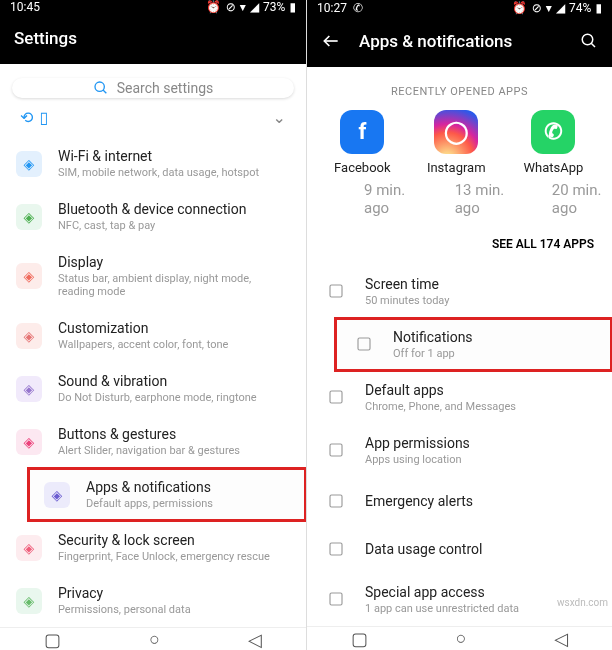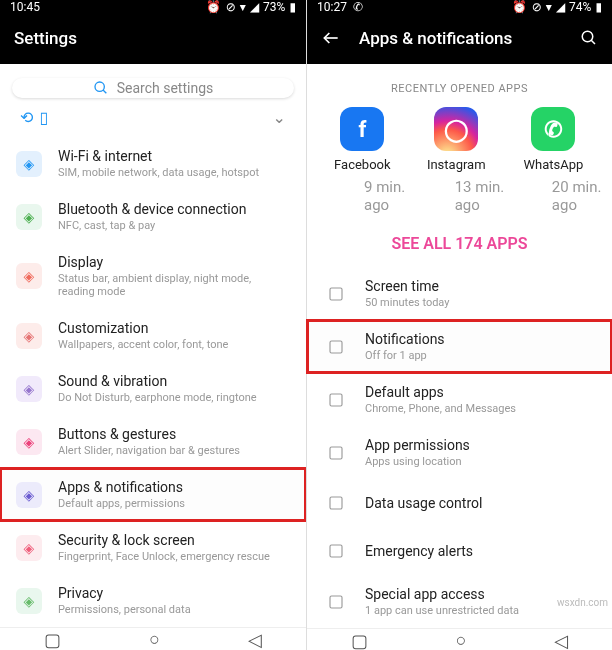--- a/index.html
+++ b/index.html
@@ -9,35 +9,35 @@
   .statusbar { height: 28px; background: #000; color: #fff; display: flex; align-items: center; justify-content: space-between; padding: 0 10px; font-size: 12px; }
   .status-icons { display: flex; gap: 4px; align-items: center; font-size: 12px; }
   .header { background: #000; color: #fff; padding: 14px 14px 16px; display: flex; align-items: center; gap: 18px; }
   .header .title { font-size: 17px; font-weight: 500; flex: 1; }
   .search-bar { margin: 14px 12px 0; height: 38px; border-radius: 19px; background: #fff; box-shadow: 0 1px 3px rgba(0,0,0,0.15); display: flex; align-items: center; justify-content: center; gap: 8px; color: #888; font-size: 14px; }
   .quick-row { display: flex; align-items: center; padding: 10px 20px 10px; }
   .quick-icons { color: #2196f3; font-size: 16px; display: flex; gap: 6px; }
   .chevron { color: #888; margin-left: auto; }
   .list { background: #fff; }
   .item { display: flex; align-items: center; padding: 11px 16px; gap: 16px; }
-  .item.hl { outline: 3px solid #d22; outline-offset: -2px; background: #fdfdfd; }
+  .item.hl { outline: 3px solid #d22; outline-offset: -2px; background: #fdfdfd; margin-left: 28px; }
   .icon-badge { width: 26px; height: 26px; border-radius: 6px; display: flex; align-items: center; justify-content: center; font-size: 14px; flex-shrink: 0; }
   .icon-plain { width: 26px; height: 26px; display: flex; align-items: center; justify-content: center; color: #999; flex-shrink: 0; }
   .item-text .t { font-size: 14px; color: #222; }
   .item-text .s { font-size: 11px; color: #999; margin-top: 2px; }
   .section-title { text-align: center; font-size: 11px; color: #888; letter-spacing: 0.5px; padding: 18px 0 12px; }
   .apps-row { display: flex; justify-content: space-around; padding: 0 10px 10px; }
   .app { display: flex; flex-direction: column; align-items: center; gap: 6px; }
   .app-icon { width: 44px; height: 44px; border-radius: 12px; display: flex; align-items: center; justify-content: center; color: #fff; font-size: 22px; font-weight: bold; }
   .fb { background: #1877f2; }
   .ig { background: radial-gradient(circle at 30% 110%, #fdf497 0%, #fd5949 45%, #d6249f 60%, #285AEB 90%); }
   .wa { background: #25d366; }
   .app-name { font-size: 13px; color: #222; }
   .app-sub { font-size: 15px; color: #999; margin-left: 47px; }
-  .see-all { text-align: center; color: #ec4899; font-size: 16px; font-weight: 600; padding: 10px 18px 14px; }
+  .see-all { text-align: right; color: #000000; font-size: 12px; font-weight: 600; padding: 10px 18px 14px; }
   .navbar { height: 40px; background: #fff; border-top: 1px solid #eee; display: flex; justify-content: space-around; align-items: center; color: #555; margin-top: auto; }
   .navbar span { font-size: 18px; }
   .watermark { position: absolute; right: 4px; bottom: 42px; font-size: 10px; color: #bbb; }
   svg { display: block; }
 </style>
 </head>
 <body>
 
 <div class="phone">
   <div class="statusbar">
@@ -236,31 +236,31 @@
           <div class="s">Apps using location</div>
    </div>
       </div>
       <div class="item">
         <div class="icon-plain">
      <svg width="18" height="18" viewBox="0 0 24 24" fill="none" stroke="currentColor" stroke-width="1.5">
             <rect x="4" y="4" width="16" height="16" rx="2"></rect>
           </svg>
    </div>
    <div class="item-text">
+     <div class="t">Emergency alerts</div>
+   </div>
+      </div>
+      <div class="item">
+        <div class="icon-plain">
+     <svg width="18" height="18" viewBox="0 0 24 24" fill="none" stroke="currentColor" stroke-width="1.5">
+            <rect x="4" y="4" width="16" height="16" rx="2"></rect>
+          </svg>
+   </div>
+   <div class="item-text">
      <div class="t">Data usage control</div>
-   </div>
-      </div>
-      <div class="item">
-        <div class="icon-plain">
-     <svg width="18" height="18" viewBox="0 0 24 24" fill="none" stroke="currentColor" stroke-width="1.5">
-            <rect x="4" y="4" width="16" height="16" rx="2"></rect>
-          </svg>
-   </div>
-   <div class="item-text">
-     <div class="t">Emergency alerts</div>
    </div>
       </div>
       <div class="item">
         <div class="icon-plain">
      <svg width="18" height="18" viewBox="0 0 24 24" fill="none" stroke="currentColor" stroke-width="1.5">
             <rect x="4" y="4" width="16" height="16" rx="2"></rect>
           </svg>
    </div>
    <div class="item-text">
      <div class="t">Special app access</div>

